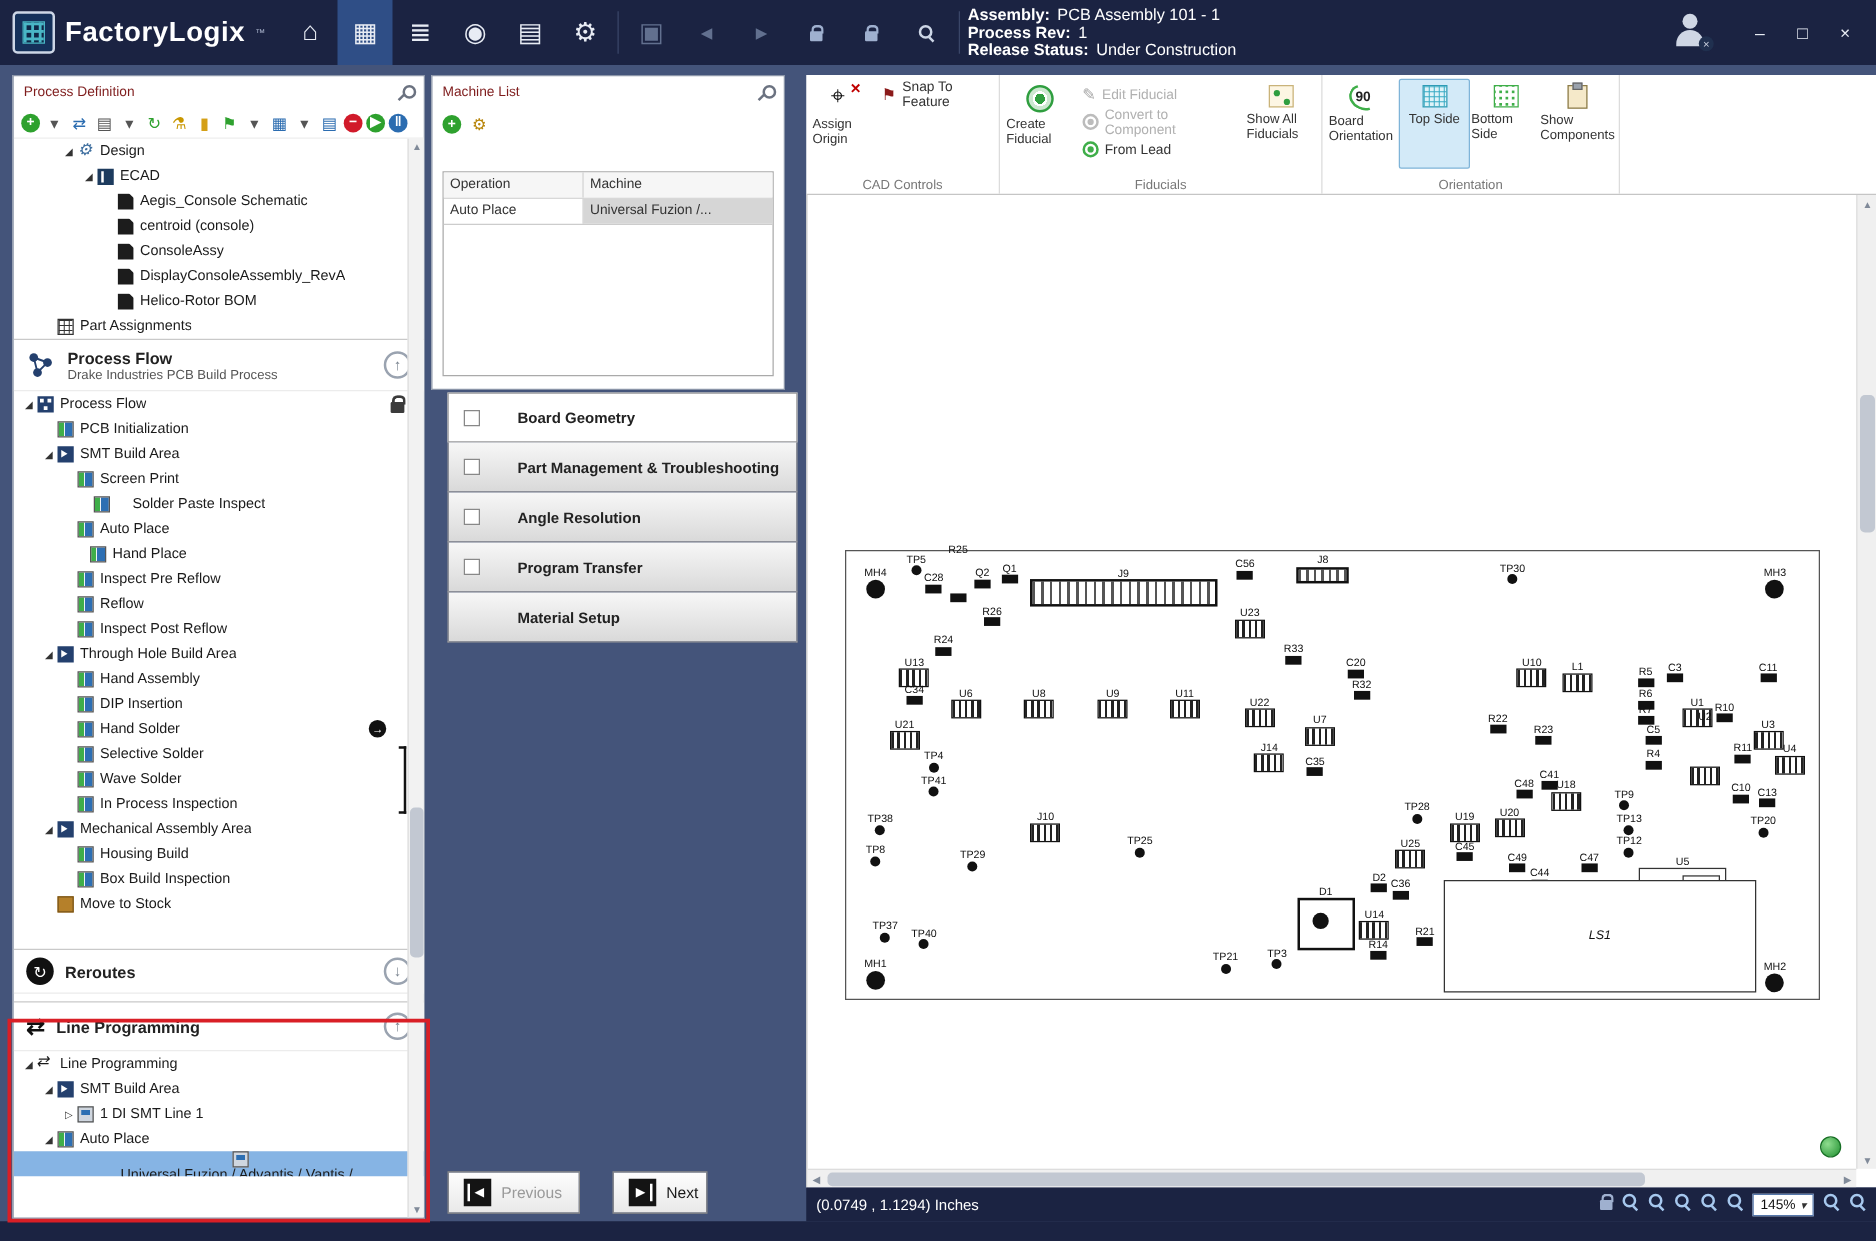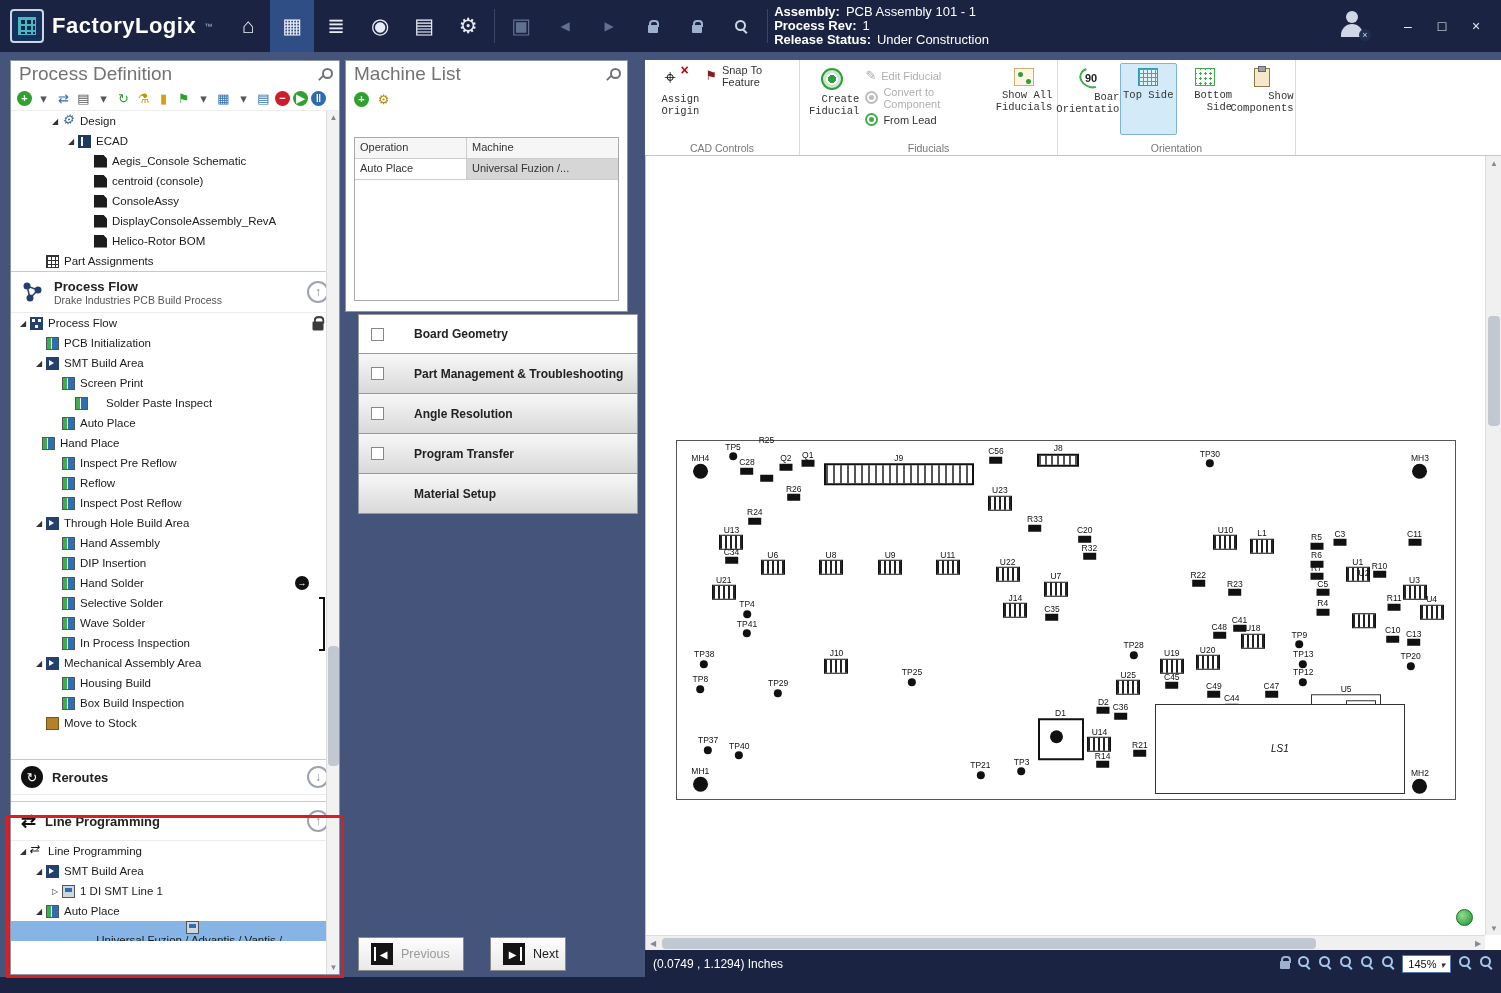--- a/index.html
+++ b/index.html
@@ -41,21 +41,21 @@
   .shp-mag{display:inline-block;width:14px;height:14px;position:relative;color:#cdd6e6;}
   .shp-mag::before{content:"";position:absolute;left:1px;top:1px;width:7px;height:7px;border:2px solid currentColor;border-radius:50%;}
   .shp-mag::after{content:"";position:absolute;left:10px;top:10px;width:5px;height:2px;background:currentColor;transform:rotate(45deg);transform-origin:0 0;}
   .shp-pin{display:inline-block;width:12px;height:12px;position:relative;}
   .shp-pin::before{content:"";position:absolute;left:3px;top:0;width:7px;height:7px;border:2px solid #6b7280;border-radius:50%;}
   .shp-pin::after{content:"";position:absolute;left:1px;bottom:-1px;width:2px;height:6px;background:#6b7280;transform:rotate(45deg);}
 
   
   .left-panel{position:absolute;left:10px;top:60px;width:330px;height:915px;background:#fff;border:1px solid #8b95a8;overflow:hidden;}
   .panel-head{height:26px;display:flex;align-items:center;padding:0 8px;}
-  .panel-title{font-size:19px;color:#737373;}
+  .panel-title{font-size:11px;color:#7f1d1d;}
   .panel-head .shp-pin{margin-left:auto;}
   .lp-toolbar{height:24px;display:flex;align-items:center;gap:3px;padding:0 6px;border-bottom:1px solid #eee;}
   .mti{display:inline-flex;align-items:center;justify-content:center;width:17px;height:17px;font-size:13px;color:#555;cursor:default;}
   .mti.chip{border-radius:50%;width:15px;height:15px;font-size:11px;font-weight:bold;line-height:15px;}
 
   .treebox{width:100%;}
   .trow{height:20px;display:flex;align-items:center;font-size:11.5px;color:#1a1a1a;white-space:nowrap;cursor:default;}
   .trow.sel{background:#86b4e4;flex-direction:column;}
   .exp{width:12px;flex:none;font-size:8px;color:#333;text-align:center;}
   .ti{width:13px;height:13px;margin:0 5px 0 1px;position:relative;display:inline-block;flex:none;}
@@ -134,21 +134,21 @@
   .wiz-ic.next::before{content:"▶";margin-right:3px;}
   .wiz-ic.next::after{content:"";position:absolute;right:3px;top:4px;bottom:4px;width:2px;background:#fff;}
 
   
   .ribbon{position:absolute;left:645px;top:60px;width:856px;height:96px;background:#fff;border-bottom:1px solid #c5c5c5;display:flex;}
   .rgroup{position:relative;border-right:1px solid #dcdcdc;padding:3px 4px 16px 4px;}
   .g-cad{width:155px;} .g-fid{width:258px;} .g-orient{width:238px;} .g-empty{flex:1;border-right:none;}
   .rrow{display:flex;align-items:flex-start;height:100%;}
   .rbig{width:58px;height:72px;display:flex;flex-direction:column;align-items:center;padding-top:4px;gap:3px;border:1px solid transparent;border-radius:2px;cursor:default;}
   .rbig.selected{background:#d3eaf8;border-color:#7fb4d8;}
-  .rlabel{font-size:10.5px;line-height:1.15;text-align:right;color:#333;font-family:Liberation Mono, monospace;}
+  .rlabel{font-size:10.5px;line-height:1.15;text-align:left;color:#333;}
   .rstack{display:flex;flex-direction:column;gap:1px;padding-top:2px;}
   .rsmall{display:flex;align-items:center;gap:5px;height:21px;padding:0 5px;font-size:11px;color:#333;cursor:default;}
   .rsmall.disabled{color:#b0b0b0;}
   .origin-ic{position:relative;width:24px;height:22px;}
   .origin-ic::before{content:"⌖";position:absolute;left:2px;top:-2px;font-size:20px;color:#111;}
   .origin-ic::after{content:"×";position:absolute;right:-2px;top:-6px;font-size:14px;font-weight:bold;color:#c00000;}
   .flag-ic::before{content:"⚑";color:#8b1a1a;font-size:13px;}
   .fid-big{width:22px;height:22px;border:2px solid #2f9e3f;border-radius:50%;background:radial-gradient(circle,#2f9e3f 0 4px,#fff 4px 6px,#cde8d1 6px);}
   .pencil-ic::before{content:"✎";color:#a8a8a8;font-size:13px;}
   .fid-circle{width:13px;height:13px;border:2px solid #3fae49;border-radius:50%;position:relative;flex:none;}
@@ -358,21 +358,21 @@
         <div class="trow" style="padding-left: 38px; gap: 13px;">
           <span class="exp"></span>
           <i class="ti ti-op"></i>
           <span class="tlabel">Solder Paste Inspect</span>
         </div>
         <div class="trow" style="padding-left: 38px;">
           <span class="exp"></span>
           <i class="ti ti-op"></i>
           <span class="tlabel">Auto Place</span>
         </div>
-        <div class="trow" style="padding-left: 18px;">
+        <div class="trow" style="padding-left: 48px;">
           <span class="exp"></span>
           <i class="ti ti-op"></i>
           <span class="tlabel">Hand Place</span>
         </div>
         <div class="trow" style="padding-left: 38px;">
           <span class="exp"></span>
           <i class="ti ti-op"></i>
           <span class="tlabel">Inspect Pre Reflow</span>
         </div>
         <div class="trow" style="padding-left: 38px;">

